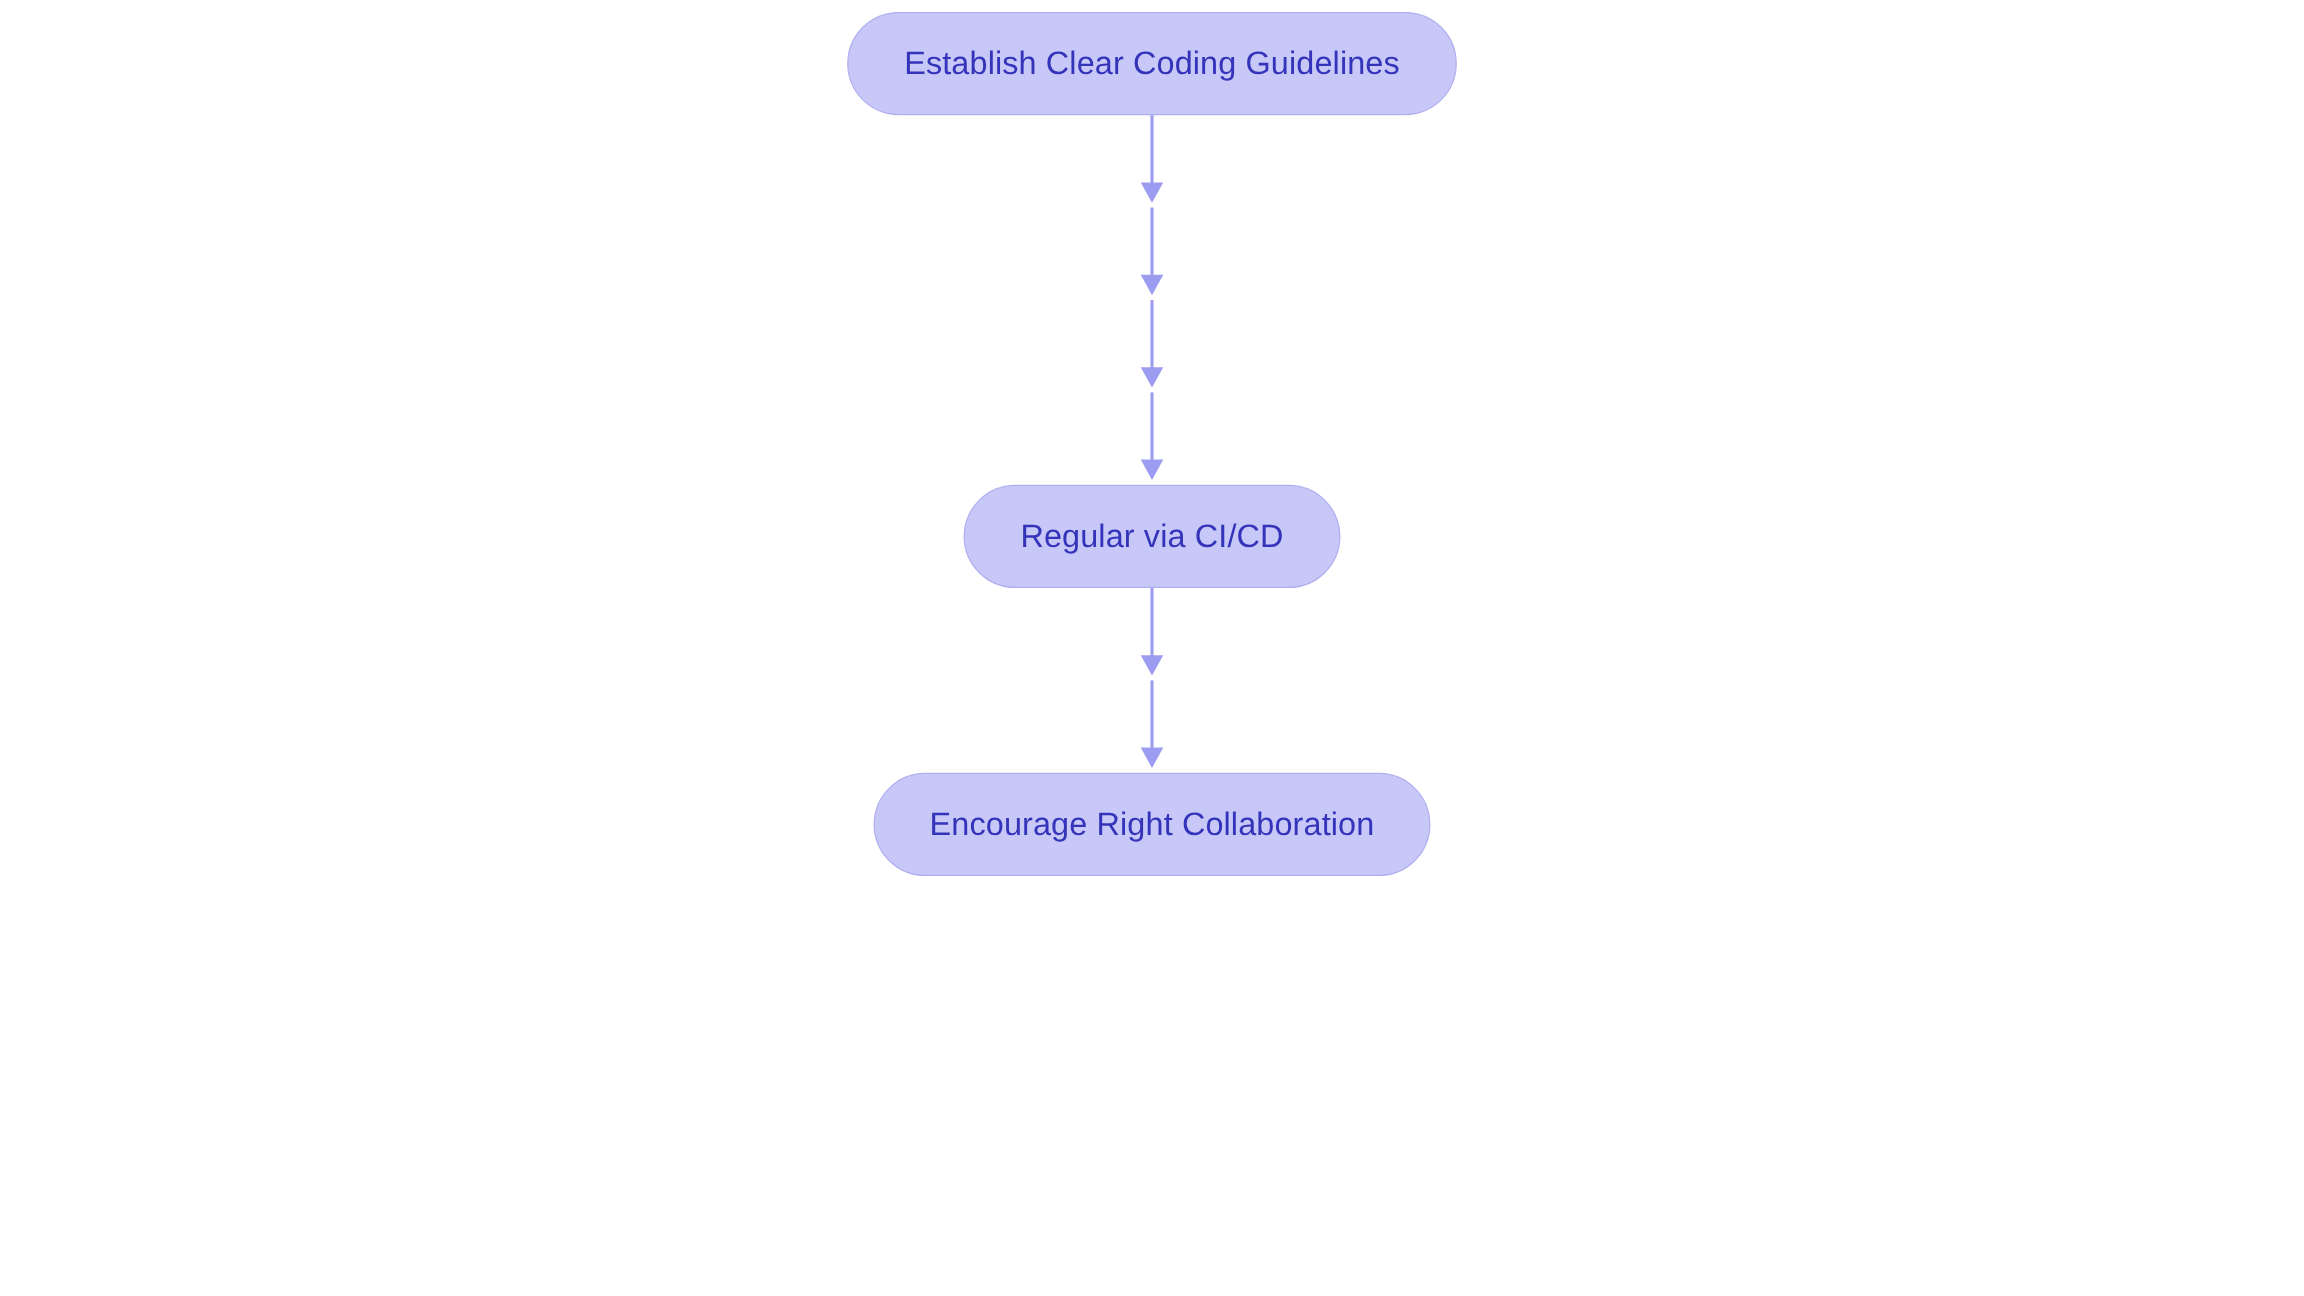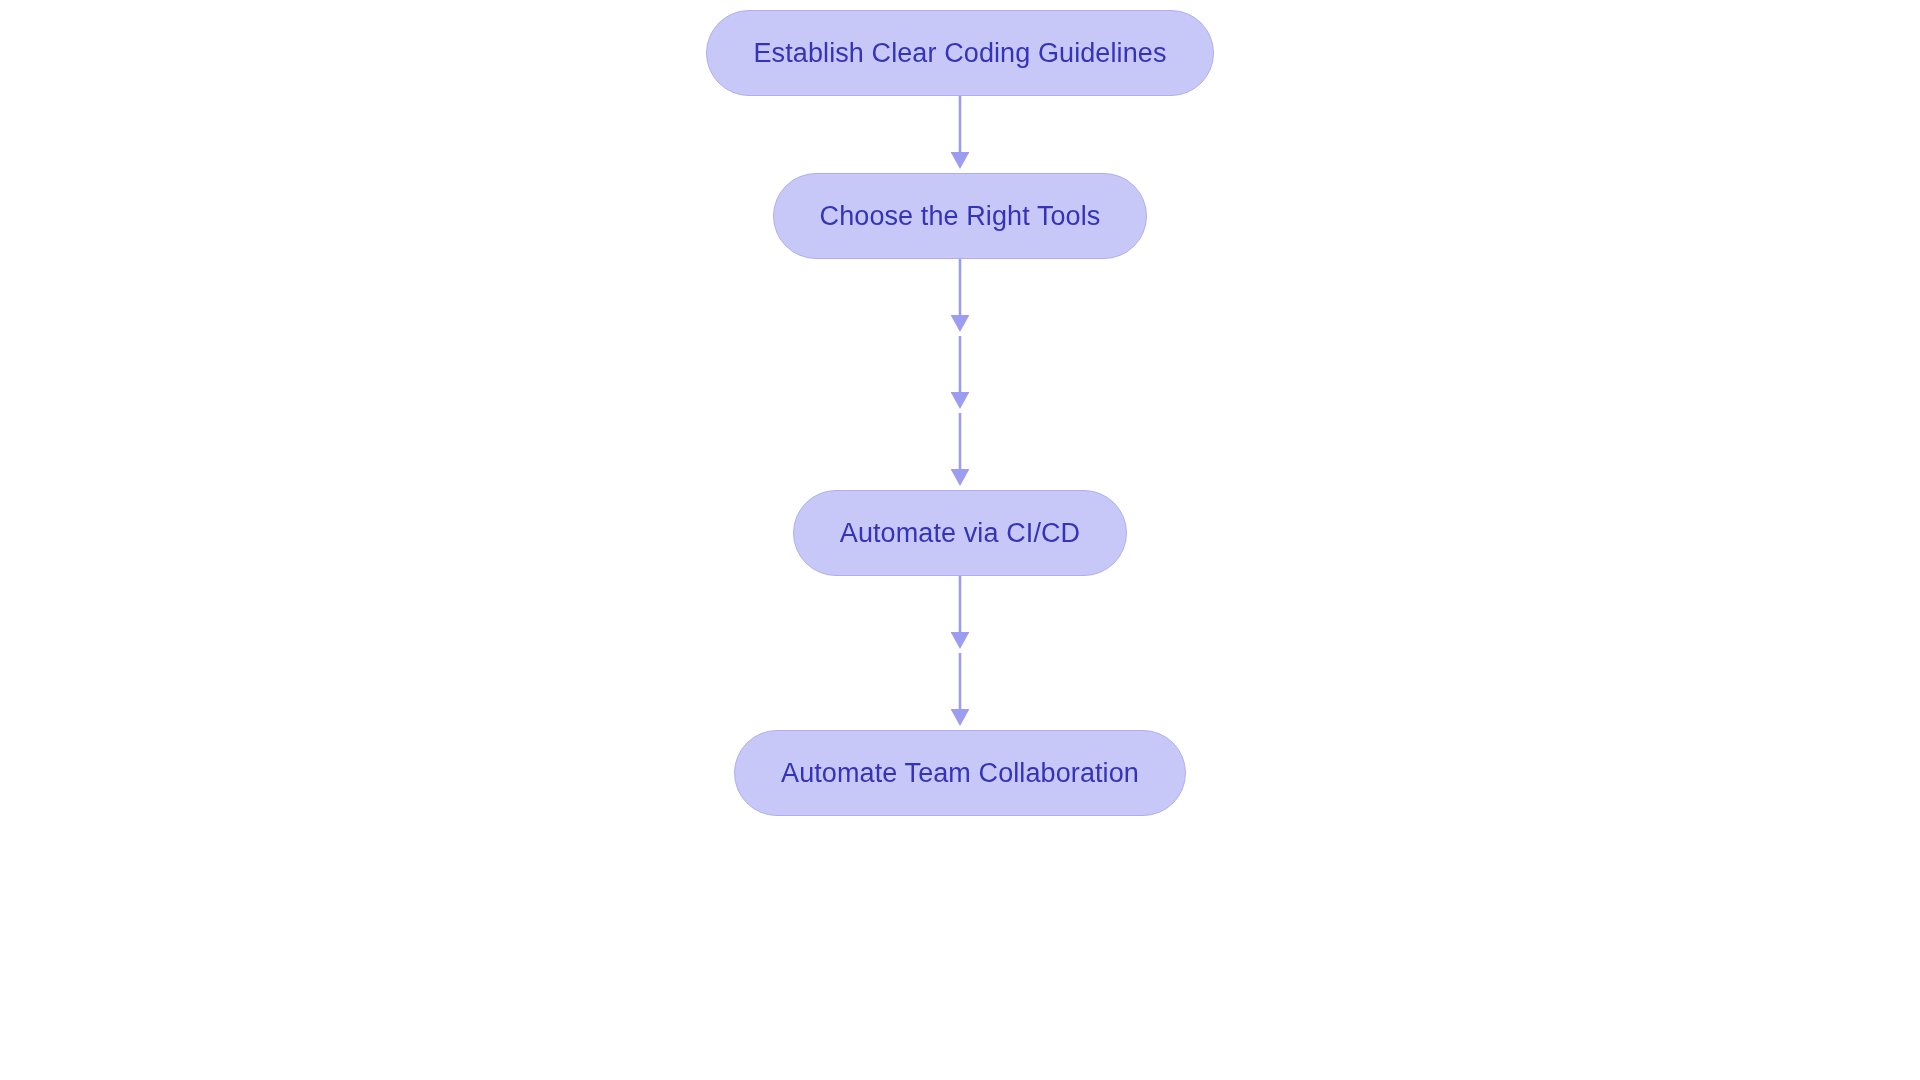--- a/index.html
+++ b/index.html
@@ -79,23 +79,20 @@
       <span class="flow-node-label">Establish Clear Coding Guidelines</span>
     </div>
 
     <div class="flow-connector">
       <svg width="24" height="77" viewBox="0 0 24 77">
         <line x1="12" y1="0" x2="12" y2="58" stroke="#9c9cf0" stroke-width="2.6"></line>
         <polygon points="12,73 2.6,56 21.4,56" fill="#9c9cf0"></polygon>
       </svg>
     </div>
 
-    <div class="flow-node">
-      <span class="flow-node-label">Choose the Right Tools</span>
-    </div>
 
     <div class="flow-connector">
       <svg width="24" height="77" viewBox="0 0 24 77">
         <line x1="12" y1="0" x2="12" y2="58" stroke="#9c9cf0" stroke-width="2.6"></line>
         <polygon points="12,73 2.6,56 21.4,56" fill="#9c9cf0"></polygon>
       </svg>
     </div>
 
 
     <div class="flow-connector">
@@ -107,36 +104,36 @@
 
 
     <div class="flow-connector">
       <svg width="24" height="77" viewBox="0 0 24 77">
         <line x1="12" y1="0" x2="12" y2="58" stroke="#9c9cf0" stroke-width="2.6"></line>
         <polygon points="12,73 2.6,56 21.4,56" fill="#9c9cf0"></polygon>
       </svg>
     </div>
 
     <div class="flow-node">
-      <span class="flow-node-label">Automate via CI/CD</span>
+      <span class="flow-node-label">Regular via CI/CD</span>
     </div>
 
     <div class="flow-connector">
       <svg width="24" height="77" viewBox="0 0 24 77">
         <line x1="12" y1="0" x2="12" y2="58" stroke="#9c9cf0" stroke-width="2.6"></line>
         <polygon points="12,73 2.6,56 21.4,56" fill="#9c9cf0"></polygon>
       </svg>
     </div>
 
 
     <div class="flow-connector">
       <svg width="24" height="77" viewBox="0 0 24 77">
         <line x1="12" y1="0" x2="12" y2="58" stroke="#9c9cf0" stroke-width="2.6"></line>
         <polygon points="12,73 2.6,56 21.4,56" fill="#9c9cf0"></polygon>
       </svg>
     </div>
 
     <div class="flow-node">
-      <span class="flow-node-label">Automate Team Collaboration</span>
+      <span class="flow-node-label">Encourage Right Collaboration</span>
     </div>
 
   </div>
 </div>
 
 </body></html>

